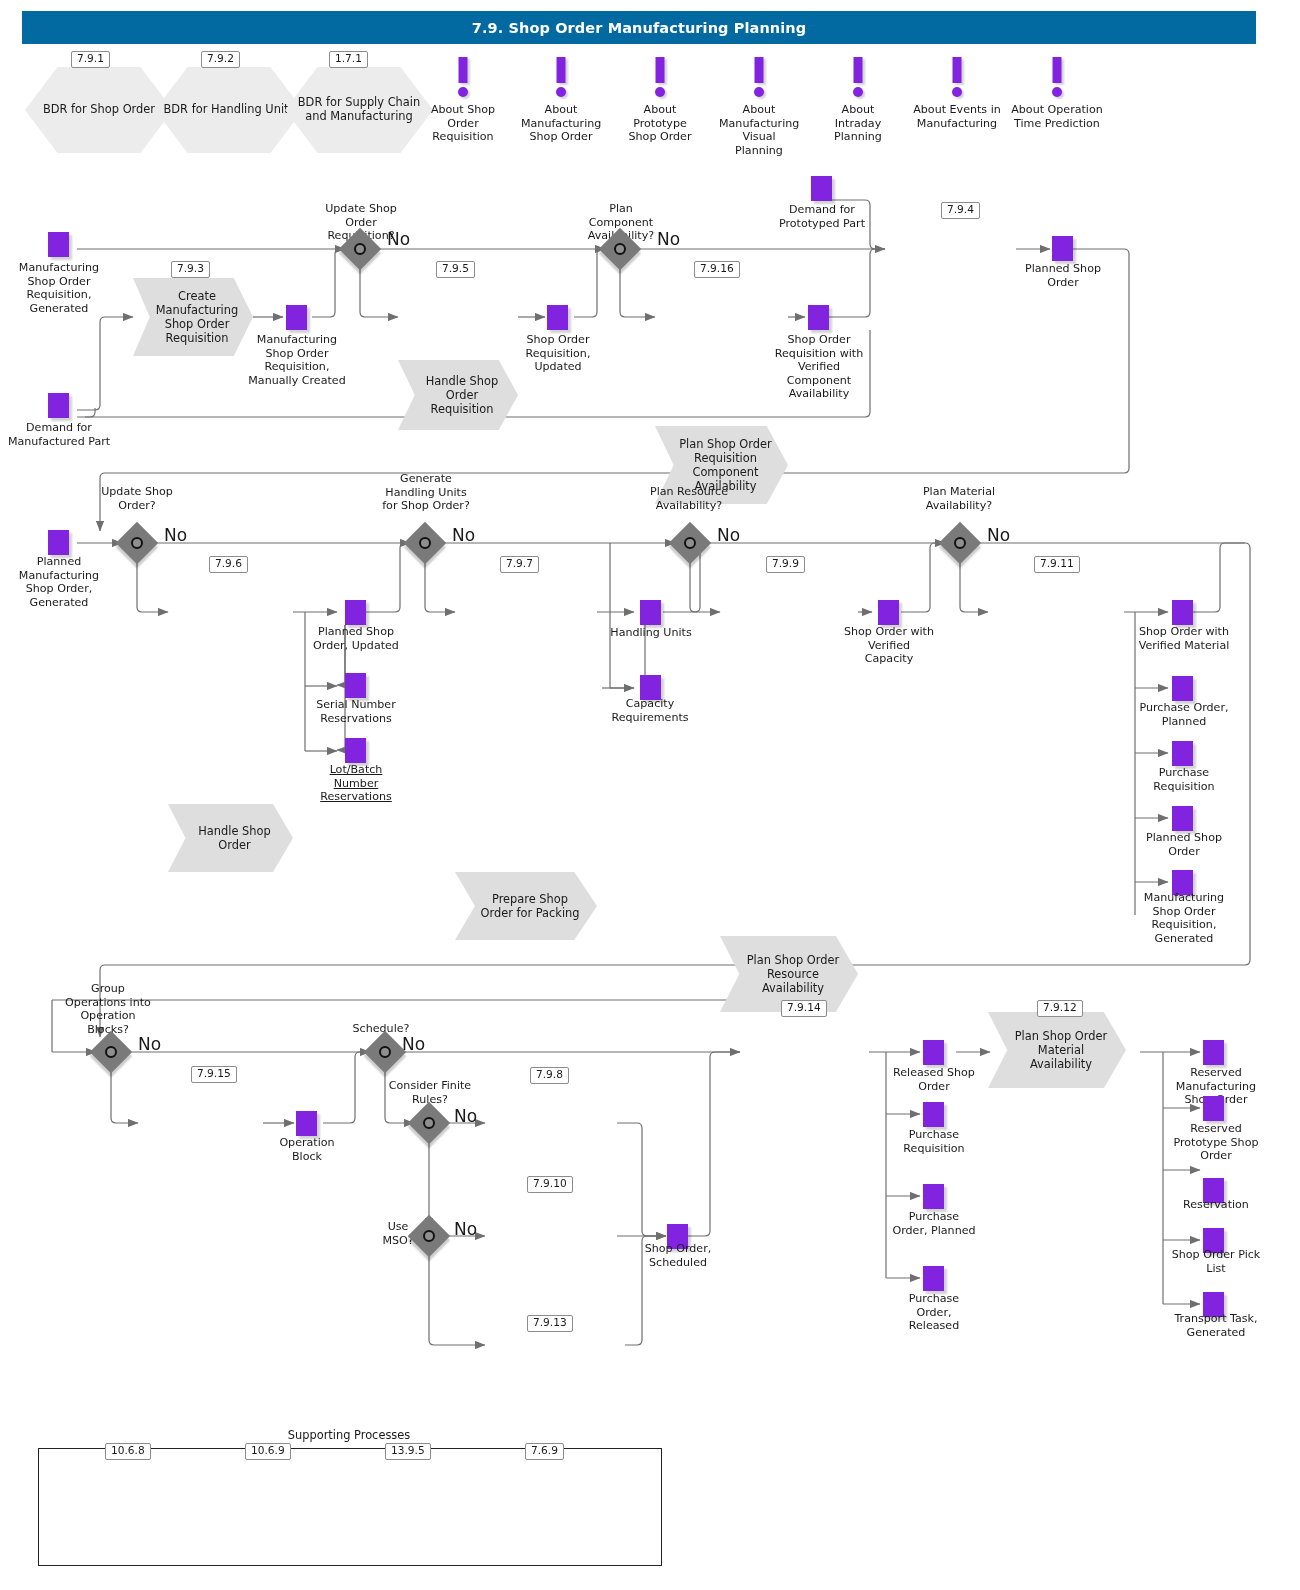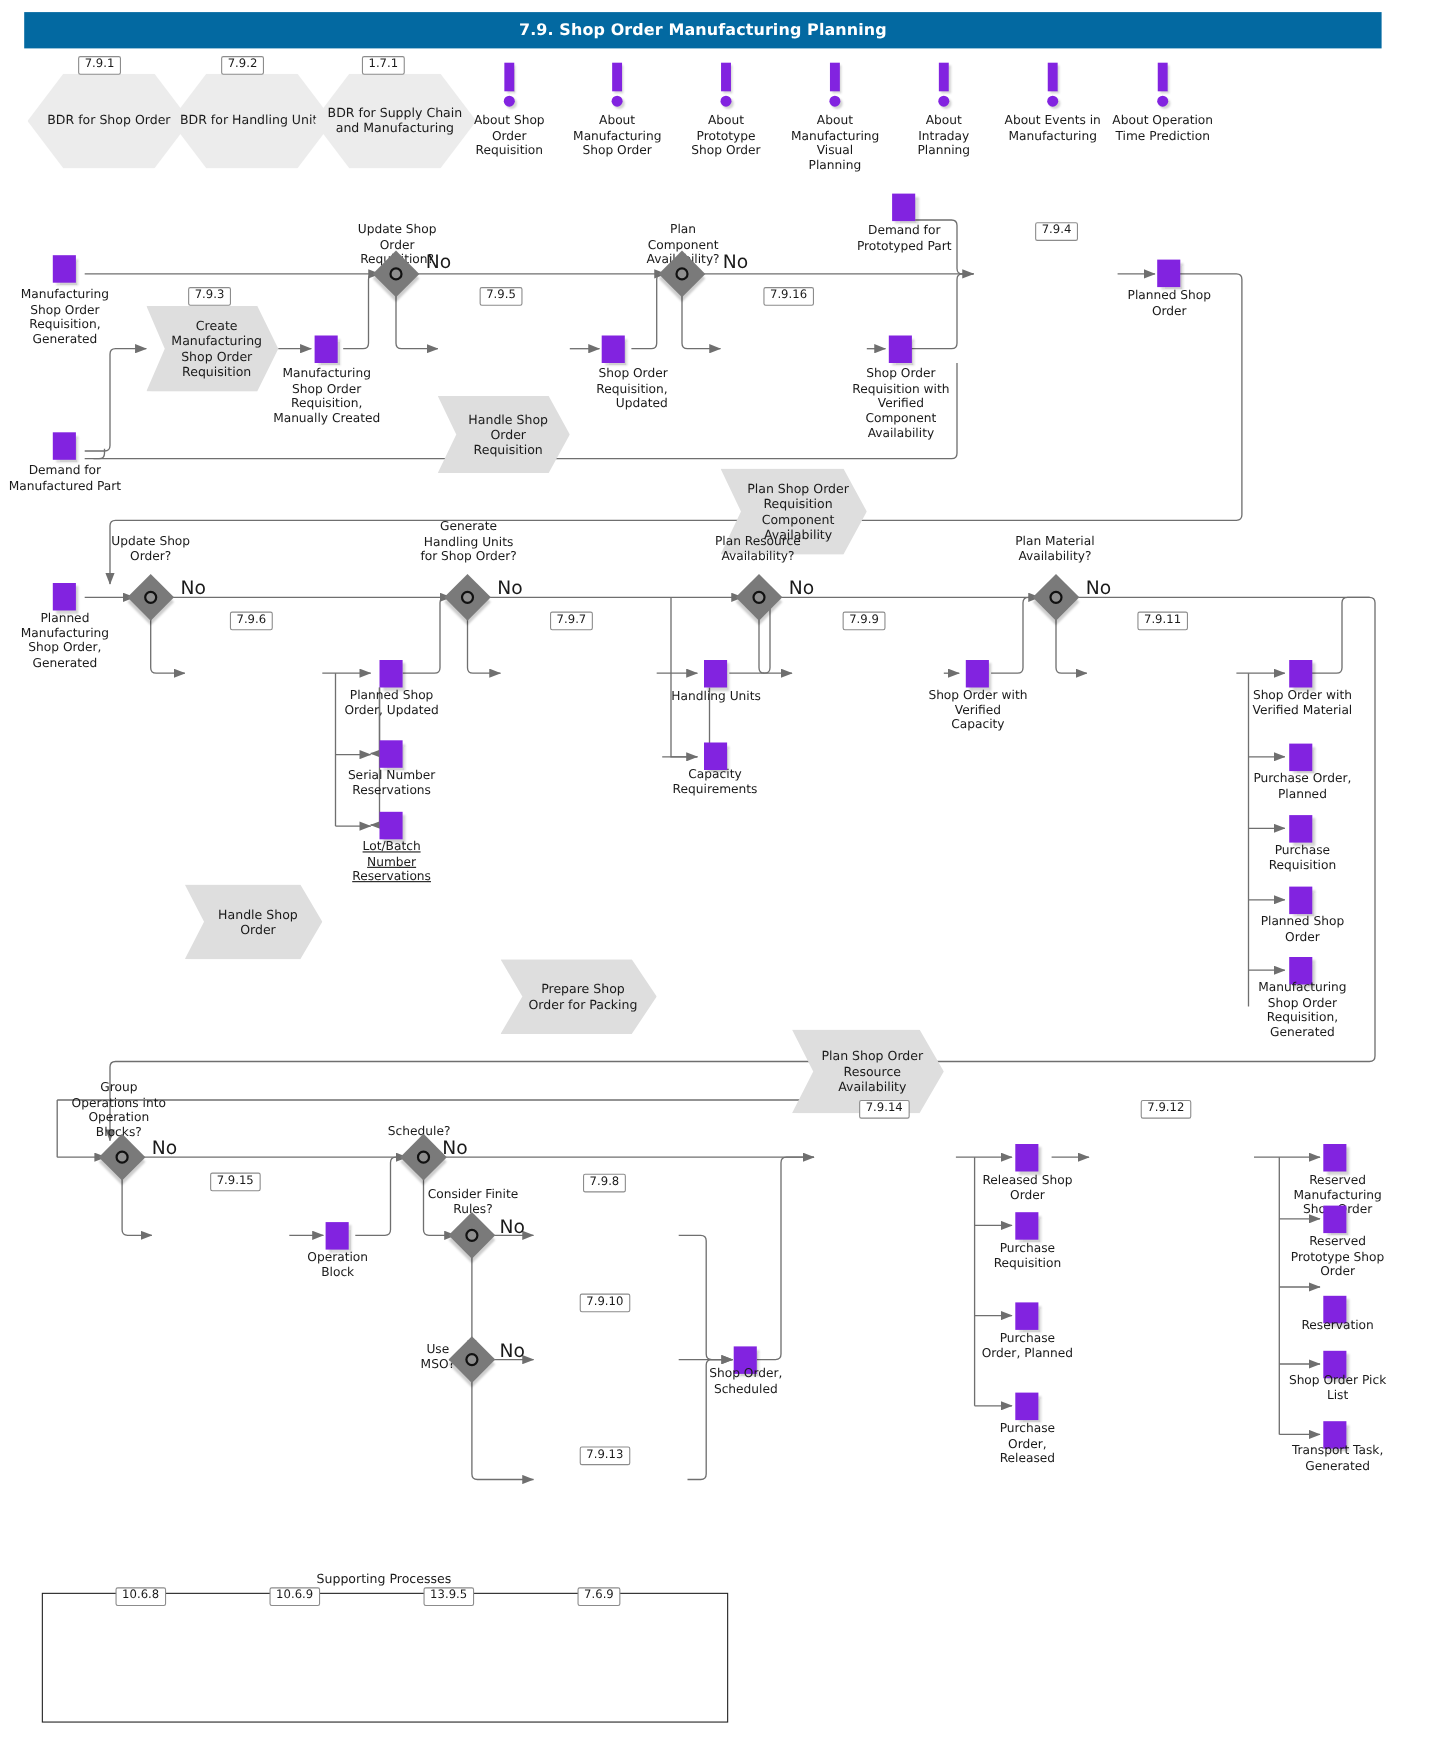--- a/index.html
+++ b/index.html
@@ -257,21 +257,21 @@
     </div>
   <div class="no" style="left:387px;top:229px;">No</div>
 
   <div class="n chev" style="left:398px;top:282px;width:120px;height:70px;">
     <div class="shape"></div>
     <div class="txt">Handle Shop Order Requisition</div>
     </div>
   <div class="tag" style="left:436px;top:261px;">7.9.5</div>
 
   <div class="sq" style="left:547px;top:305px;"></div>
-  <div class="lbl" style="left:509px;top:333px;width:98px;text-align:right;">Shop Order Requisition, Updated</div>
+  <div class="lbl" style="left:509px;top:333px;width:98px;">Shop Order Requisition, Updated</div>
 
   <div class="gwlabel" style="left:578px;top:202px;width:86px;">Plan Component Availability?</div>
   <div class="gw" style="left:605px;top:234px;">
     <div class="d"></div>
       <div class="ring"></div>
     </div>
   <div class="no" style="left:657px;top:229px;">No</div>
 
   <div class="n chev" style="left:655px;top:278px;width:133px;height:78px;">
     <div class="shape"></div>
@@ -350,20 +350,24 @@
   <div class="sq" style="left:878px;top:600px;"></div>
   <div class="lbl" style="left:843px;top:625px;width:92px;">Shop Order with Verified Capacity</div>
 
   <div class="gwlabel" style="left:915px;top:485px;width:88px;">Plan Material Availability?</div>
   <div class="gw" style="left:945px;top:528px;">
     <div class="d"></div>
       <div class="ring"></div>
     </div>
   <div class="no" style="left:987px;top:525px;">No</div>
 
+  <div class="n chev" style="left:988px;top:574px;width:138px;height:76px;">
+    <div class="shape"></div>
+    <div class="txt">Plan Shop Order Material Availability</div>
+    </div>
   <div class="tag" style="left:1034px;top:556px;">7.9.11</div>
 
   <div class="sq" style="left:1172px;top:600px;"></div>
   <div class="lbl" style="left:1138px;top:625px;width:92px;">Shop Order with Verified Material</div>
 
   <div class="sq" style="left:1172px;top:676px;"></div>
   <div class="lbl" style="left:1138px;top:701px;width:92px;">Purchase Order, Planned</div>
 
   <div class="sq" style="left:1172px;top:741px;"></div>
   <div class="lbl" style="left:1138px;top:766px;width:92px;">Purchase Requisition</div>

